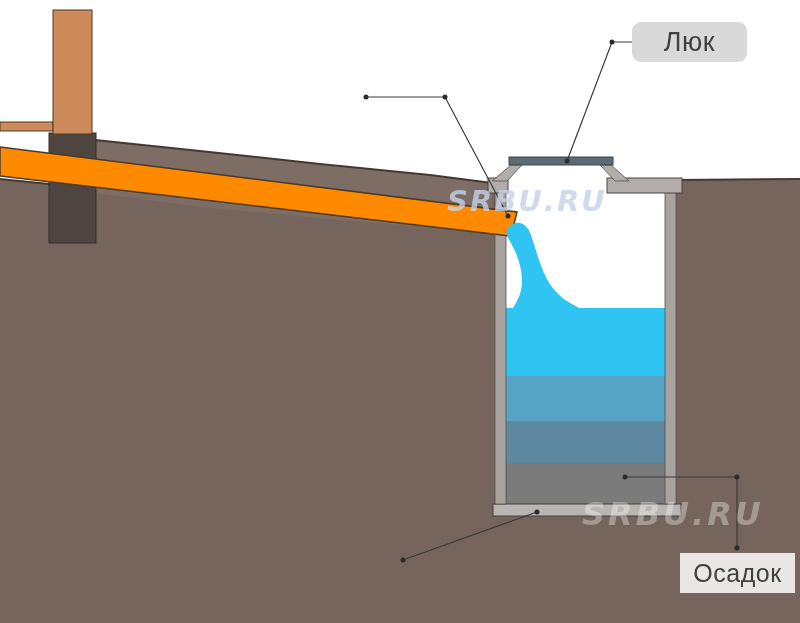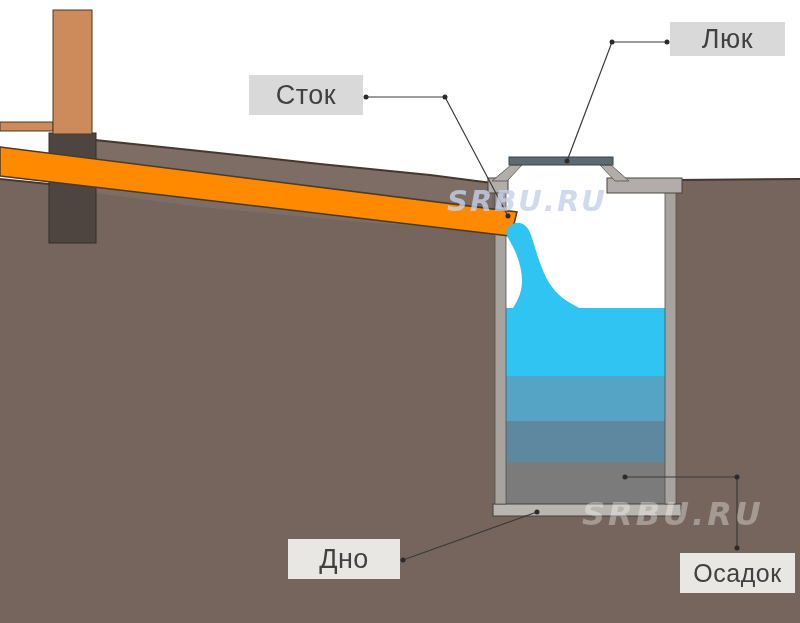--- a/index.html
+++ b/index.html
@@ -9,21 +9,21 @@
   }
   #scene{position:absolute;left:0;top:0;}
   .label{
     position:absolute;display:flex;align-items:center;justify-content:center;
     color:#414141;font-size:27px;font-family:"Liberation Sans",sans-serif;
     letter-spacing:0.5px;
   }
   .label.light{background:#d9d9d9;}
   .label.lighter{background:#e9e7e4;}
   #label-drain{left:249px;top:75px;width:114px;height:40px;}
-  #label-hatch{left:670px;top:22px;width:115px;height:34px;}
+  #label-hatch{left:632px;top:22px;width:115px;height:40px;border-radius:9px;}
   #label-bottom{left:288px;top:539px;width:112px;height:40px;}
   #label-sediment{left:680px;top:553px;width:115px;height:40px;font-size:25px;}
   .wm{
     position:absolute;font-family:"DejaVu Sans",sans-serif;
     font-weight:bold;font-style:italic;white-space:nowrap;pointer-events:none;text-align:right;
   }
   #wm-top{left:447px;top:184px;font-size:29px;letter-spacing:2px;color:rgba(197,208,233,0.8);}
   #wm-bottom{left:582px;top:495px;font-size:32px;letter-spacing:3px;color:rgba(255,255,255,0.34);}
 </style>
 </head>
@@ -87,26 +87,20 @@
       <polyline points="625,477 737,477 737,548" fill="none" stroke-width="1.2" stroke="#3a3a3a"></polyline>
       <circle cx="625" cy="477" r="2.5" fill="#2b2b2b"></circle>
       <circle cx="737" cy="477" r="2.5" fill="#2b2b2b"></circle>
       <circle cx="737" cy="548" r="2.5" fill="#2b2b2b"></circle>
     </g>
   </svg>
 
   <div class="wm" id="wm-top">SRBU.RU</div>
   <div class="wm" id="wm-bottom">SRBU.RU</div>
 
-  <div class="label light" id="label-drain">
-    <span>Сток</span>
-  </div>
   <div class="label light" id="label-hatch">
     <span>Люк</span>
-  </div>
-  <div class="label lighter" id="label-bottom">
-    <span>Дно</span>
   </div>
   <div class="label lighter" id="label-sediment">
     <span>Осадок</span>
   </div>
 
 </div>
 
 </body></html>

